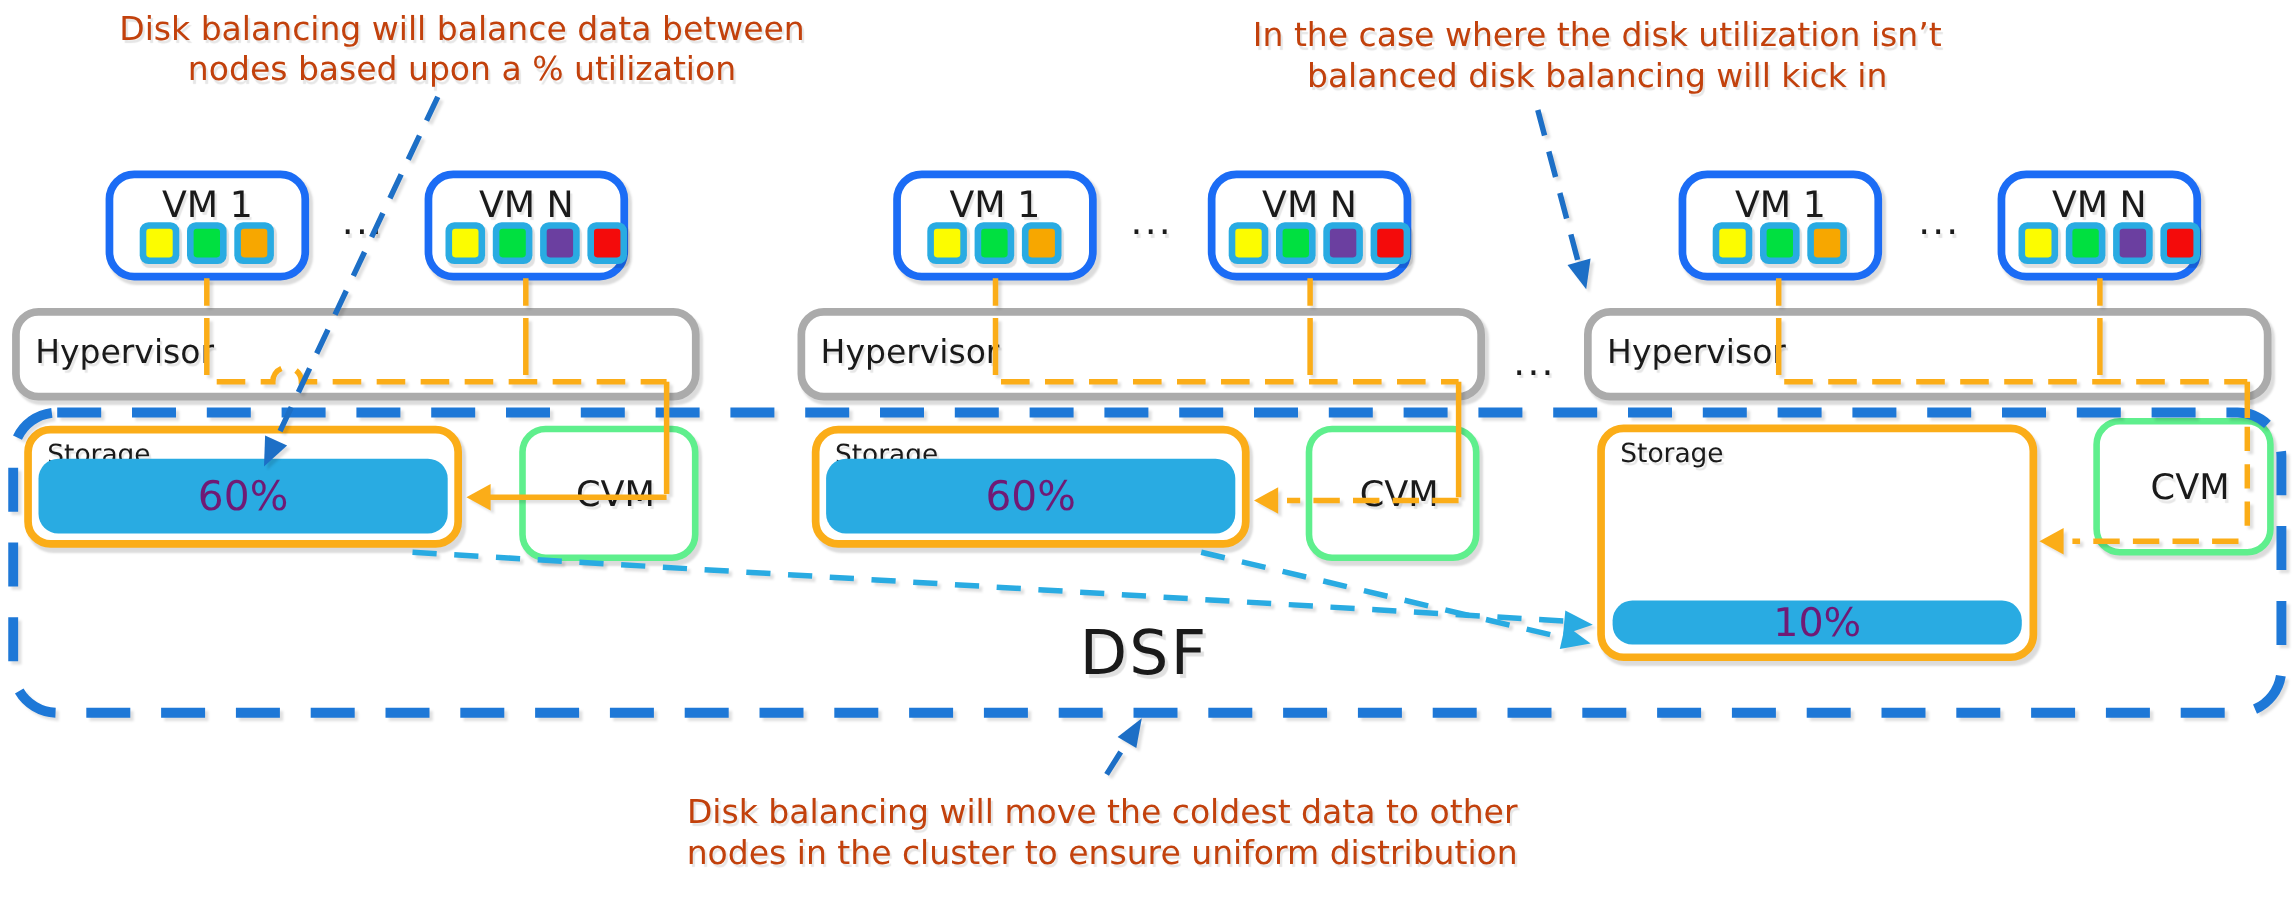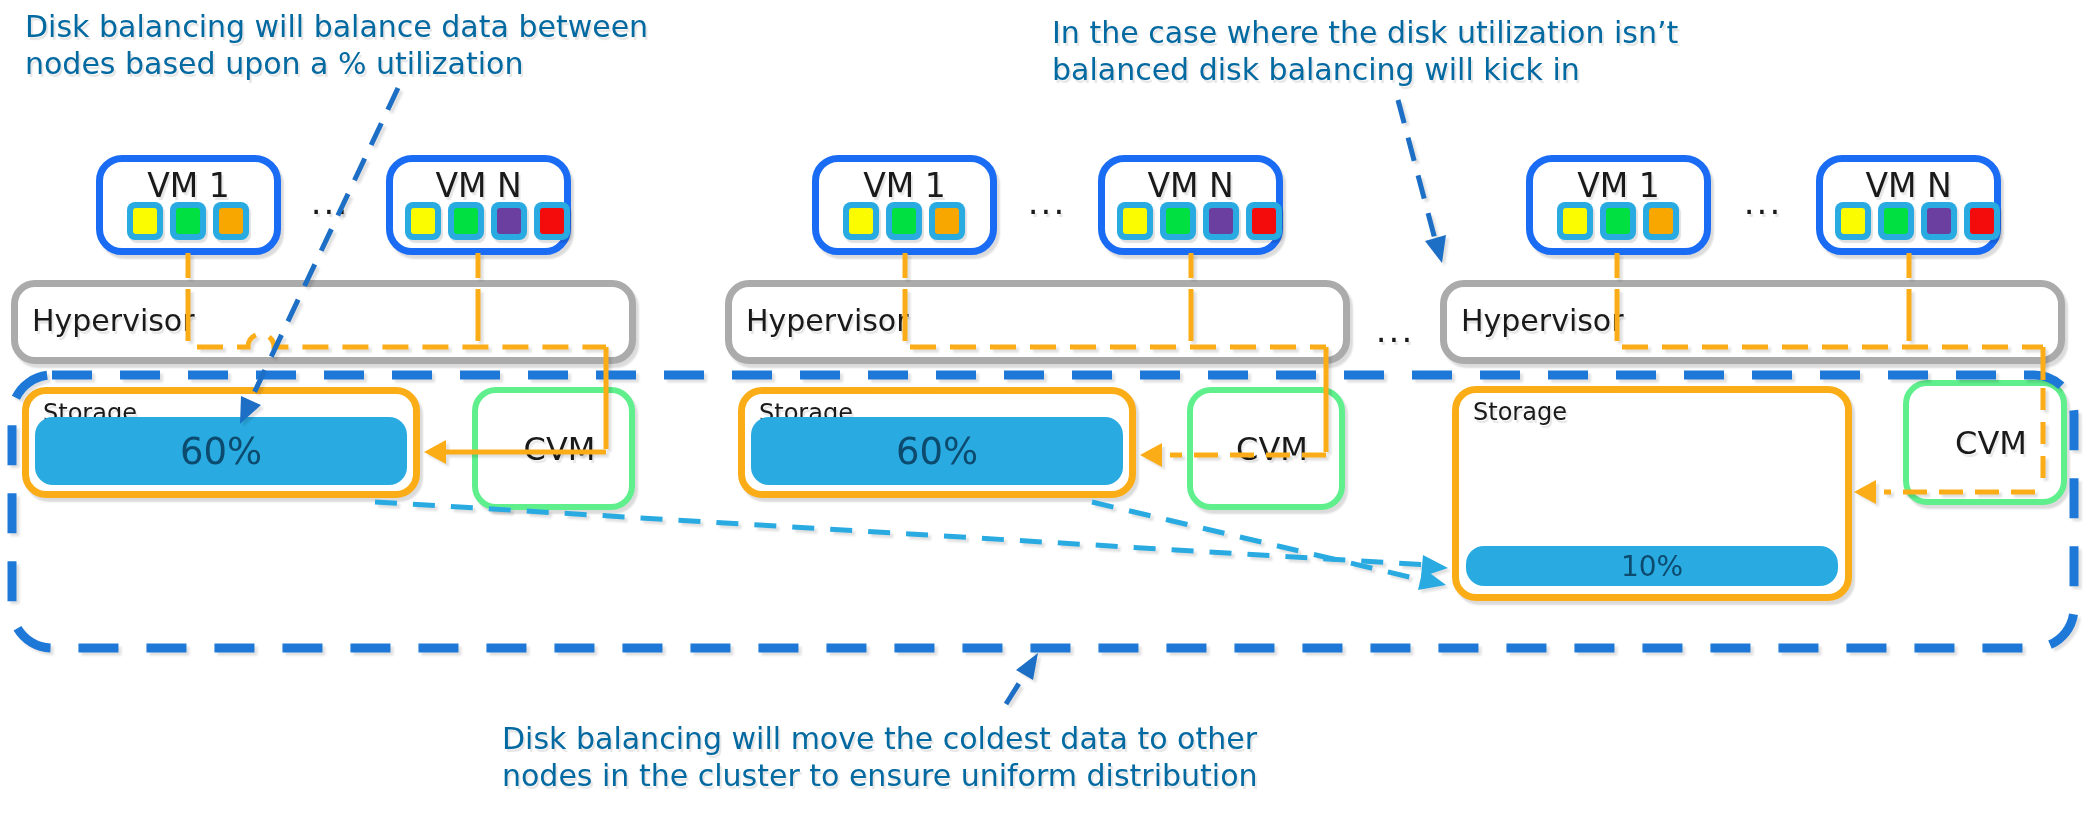--- a/index.html
+++ b/index.html
@@ -2,41 +2,41 @@
 <html><head>
 <meta charset="utf-8">
 <style>
   html,body{margin:0;padding:0;background:#ffffff;}
   .canvas{
     position:relative;width:2086px;height:819px;background:#ffffff;
     font-family:"DejaVu Sans","Liberation Sans",sans-serif;color:#1a1a1a;overflow:hidden;
   }
   .abs{position:absolute;}
   .annotation{
-    text-align:left;font-size:30px;line-height:37px;color:#0369a1;
+    text-align:center;font-size:30px;line-height:37px;color:#c2410c;
     text-shadow:2px 3px 1px rgba(0,0,0,0.10);
   }
   .box{position:absolute;box-sizing:border-box;background:#ffffff;
        box-shadow:3px 4px 2px rgba(0,0,0,0.14);}
   .vm{border:7px solid #1B6CF5;border-radius:26px;}
   .vm-label{position:absolute;left:0;right:0;top:4px;text-align:center;font-size:33px;
             text-shadow:2px 3px 1px rgba(0,0,0,0.10);}
   .sq-row{position:absolute;bottom:8px;display:flex;gap:7px;}
   .sqo{width:36px;height:38px;border-radius:8px;background:#29ABE2;display:flex;
        align-items:center;justify-content:center;box-shadow:2px 3px 1px rgba(0,0,0,0.12);}
   .sqi{width:24px;height:26px;border-radius:3px;}
   .hyp{border:7px solid #ABABAB;border-radius:24px;}
   .hyp-label{position:absolute;left:14px;top:50%;transform:translateY(-54%);font-size:30px;
              text-shadow:2px 3px 1px rgba(0,0,0,0.10);}
   .storage{border:7px solid #FBAD18;border-radius:24px;}
   .storage-label{position:absolute;left:14px;top:5px;font-size:24px;
                  text-shadow:2px 3px 1px rgba(0,0,0,0.10);}
   .fill{position:absolute;background:#29ABE2;border-radius:18px;
         display:flex;align-items:center;justify-content:center;}
-  .pct{font-size:37px;color:#0c4a6e;text-align:right;}
+  .pct{font-size:37px;color:#701a75;text-align:right;}
   .cvm{border:6px solid #5FEF8D;border-radius:24px;}
   .cvm-label{position:absolute;left:12px;right:0;top:50%;transform:translateY(-50%);
              text-align:center;font-size:32px;
              text-shadow:0 0 4px #ffffff,2px 3px 1px rgba(0,0,0,0.10);}
   .dots{font-size:34px;letter-spacing:2px;text-align:center;
         text-shadow:2px 3px 1px rgba(0,0,0,0.10);}
   .dsf-label{font-size:56px;font-weight:500;text-align:center;letter-spacing:2px;
              text-shadow:3px 3px 1px rgba(0,0,0,0.12);}
   svg.overlay{position:absolute;left:0;top:0;z-index:5;pointer-events:none;
               filter:drop-shadow(3px 3px 1px rgba(0,0,0,0.12));}
@@ -182,27 +182,28 @@
           <div class="sqi" style="background:#F40B0B;"></div>
         </div>
     </div>
   </div>
   <div class="box hyp" style="left:1440px;top:280px;width:625px;height:84px;">
     <div class="hyp-label">Hypervisor</div>
   </div>
   <div class="box storage" style="left:1452px;top:386px;width:400px;height:215px;">
     <div class="storage-label">Storage</div>
     <div class="fill" style="left:7px;right:7px;bottom:8px;height:40px;">
-      <span class="pct" style="font-size:28px;">10%</span>
+      <span class="pct" style="font-size:36px;">10%</span>
     </div>
   </div>
   <div class="box cvm" style="left:1903px;top:380px;width:164px;height:125px;">
     <div class="cvm-label">CVM</div>
   </div>
 
+  <div class="abs dsf-label" style="left:950px;top:562px;width:180px;">DSF</div>
 
   <svg class="overlay" width="2086" height="819" viewBox="0 0 2086 819">
 
     <rect x="12" y="375" width="2062" height="273" rx="40" fill="none" stroke="#1E78D7" stroke-width="9" stroke-dasharray="40 28"></rect>
 
     <g stroke="#FBAD18" stroke-width="5" fill="none">
       <path d="M188 253 V278 M188 289 V341 M478 253 V278 M478 289 V341"></path>
       <path d="M905 253 V278 M905 289 V341 M1191 253 V278 M1191 289 V341"></path>
       <path d="M1617 253 V278 M1617 289 V341 M1909 253 V278 M1909 289 V341"></path>
     </g>

